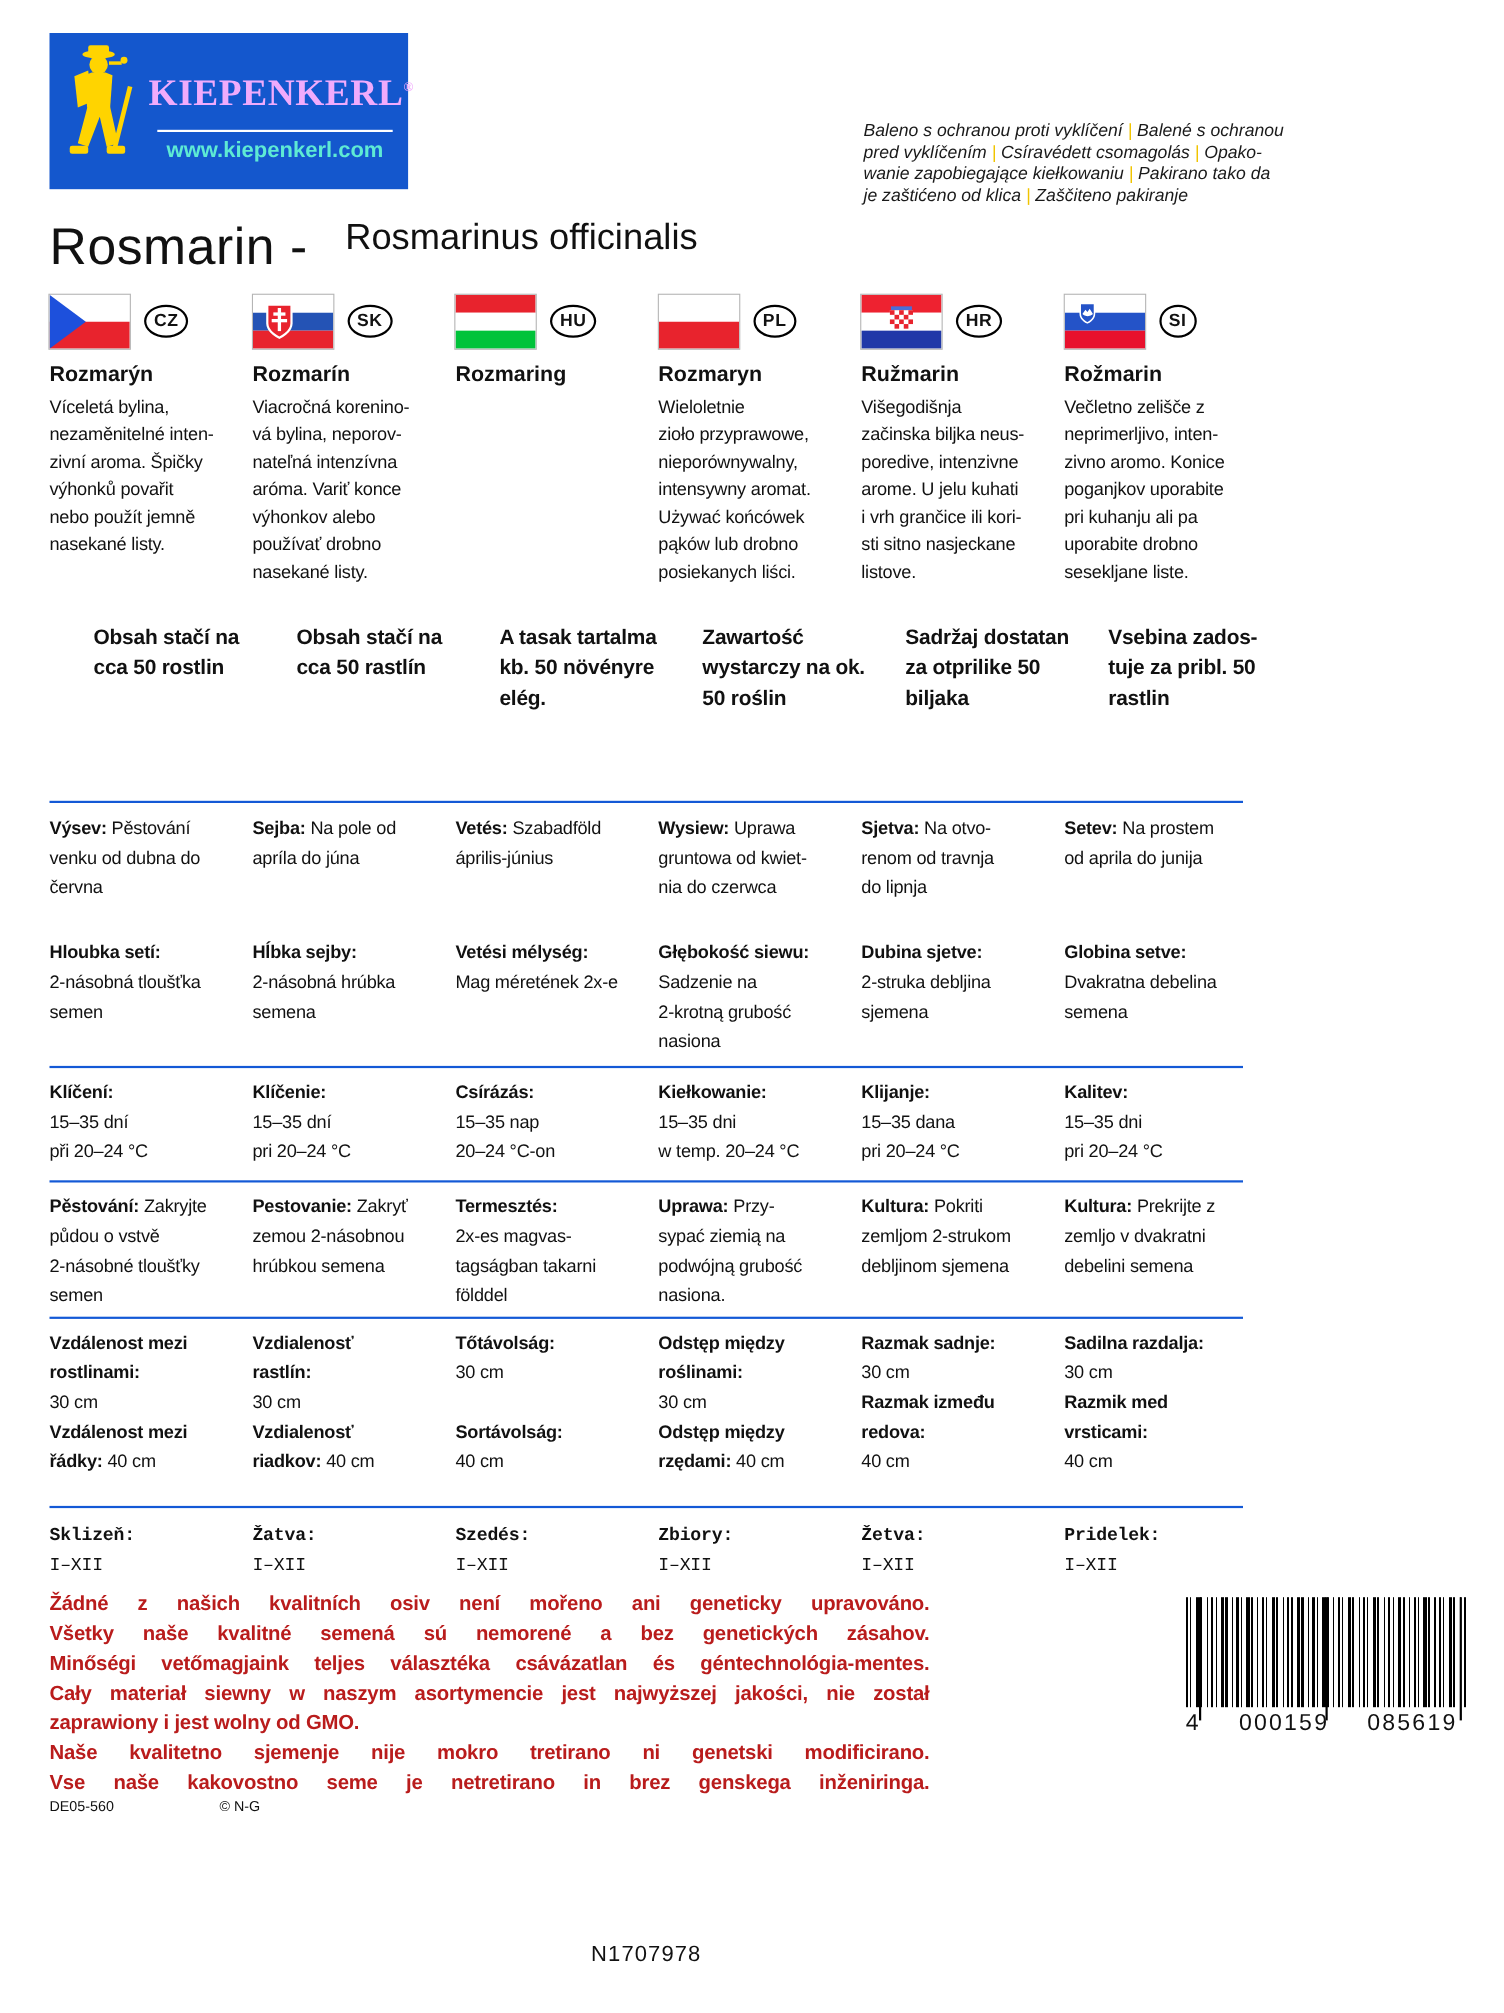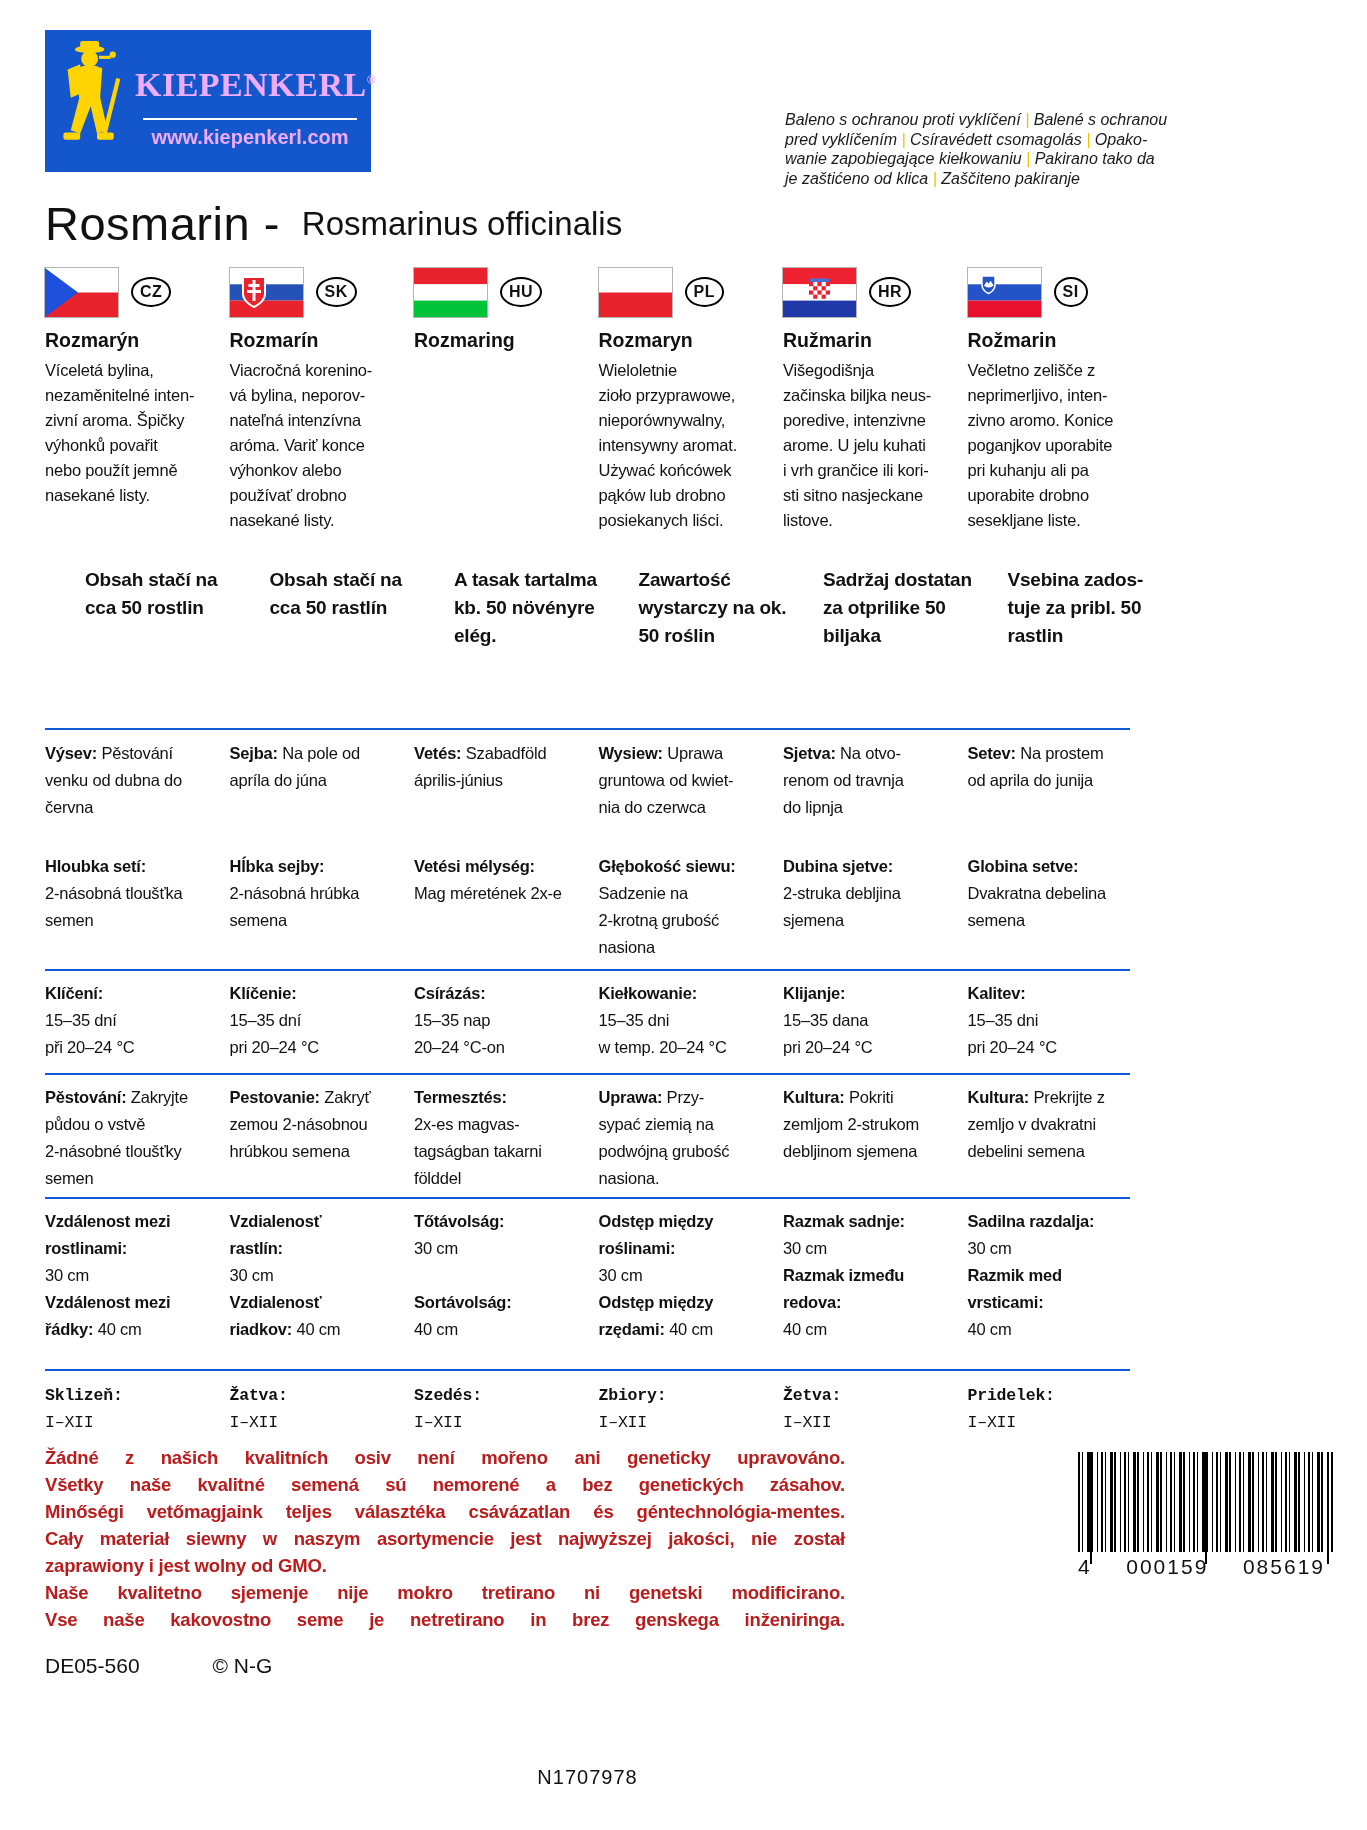--- a/index.html
+++ b/index.html
@@ -5,30 +5,30 @@
   html,body{margin:0;padding:0;background:#fff;}
   .page{position:relative;width:1367px;height:1830px;background:#fff;overflow:hidden;
         font-family:"Liberation Sans",sans-serif;color:#111;}
   
   .logo{position:absolute;left:45px;top:30px;width:326px;height:142px;background:#1457cd;}
   .logo-man{position:absolute;left:10px;top:10px;width:84px;height:122px;}
   .brand{position:absolute;left:90px;top:36px;color:#f0abfc;font-family:"Liberation Serif",serif;
          font-weight:700;font-size:34px;letter-spacing:.5px;white-space:nowrap;}
   .brand sup{font-size:12px;}
   .logo-line{position:absolute;left:98px;right:14px;top:88px;height:2px;background:#fff;}
-  .logo-url{position:absolute;left:98px;right:14px;top:96px;text-align:center;color:#f0abfc;
+  .logo-url{position:absolute;left:98px;right:14px;top:96px;text-align:center;color:#5eead4;
             font-weight:700;font-size:20px;}
   
   .notice{position:absolute;left:785px;top:110px;font-style:italic;font-size:16px;
           line-height:19.5px;color:#1a1a1a;}
   .nline{white-space:pre;}
   .pipe{color:#f0c400;font-weight:400;}
   
   .content-area{position:absolute;left:45px;top:196px;width:1085px;}
-  .title-row{display:flex;align-items:center;gap:22px;margin:0 0 16px 0;}
+  .title-row{display:flex;align-items:flex-start;gap:34px;margin:0 0 16px 0;}
   .title{font-size:47px;font-weight:300;letter-spacing:.5px;}
   .subtitle{font-size:33px;font-weight:300;}
   .grid{display:grid;grid-template-columns:repeat(6,1fr);column-gap:22px;box-sizing:border-box;}
   .cell{min-width:0;}
   .pre{white-space:pre;}
   
   .row-flags{height:50px;margin-bottom:12px;}
   .flag-cell{display:flex;align-items:center;gap:13px;height:50px;}
   .flag{line-height:0;outline:1px solid #b5b5b5;}
   .flag svg{width:73px;height:49px;display:block;}
@@ -57,21 +57,21 @@
        font-size:18.5px;line-height:27px;letter-spacing:-.2px;}
   .gmo .j{text-align:justify;text-align-last:justify;}
   .barcode-wrap{position:absolute;left:1078px;top:1452px;width:255px;}
   .bars{position:relative;height:100px;background:repeating-linear-gradient(90deg,
         #000 0 2px,#fff 2px 4px,#000 4px 5px,#fff 5px 9px,#000 9px 12px,#fff 12px 13px,
         #000 13px 15px,#fff 15px 19px,#000 19px 20px,#fff 20px 23px);}
   .guard{position:absolute;top:0;width:2px;height:112px;background:#000;}
   .g-l{left:12px;}.g-m{left:127px;}.g-r{right:4px;}
   .bc-digits{display:flex;justify-content:space-between;margin-top:3px;padding:0 8px 0 0;
              font-size:21px;letter-spacing:2px;font-weight:400;}
-  .codes{position:absolute;left:45px;top:1634px;font-size:21px;display:flex;gap:73px;margin-top:20px;}
+  .codes{position:absolute;left:45px;top:1634px;font-size:13px;display:flex;gap:96px;}
   .bottom-code{position:absolute;left:45px;top:1766px;width:1085px;text-align:center;
                font-size:20px;letter-spacing:1px;}
 </style>
 </head>
 <body>
 
 <div class="page">
 
   <div class="logo">
     <span class="logo-man">

